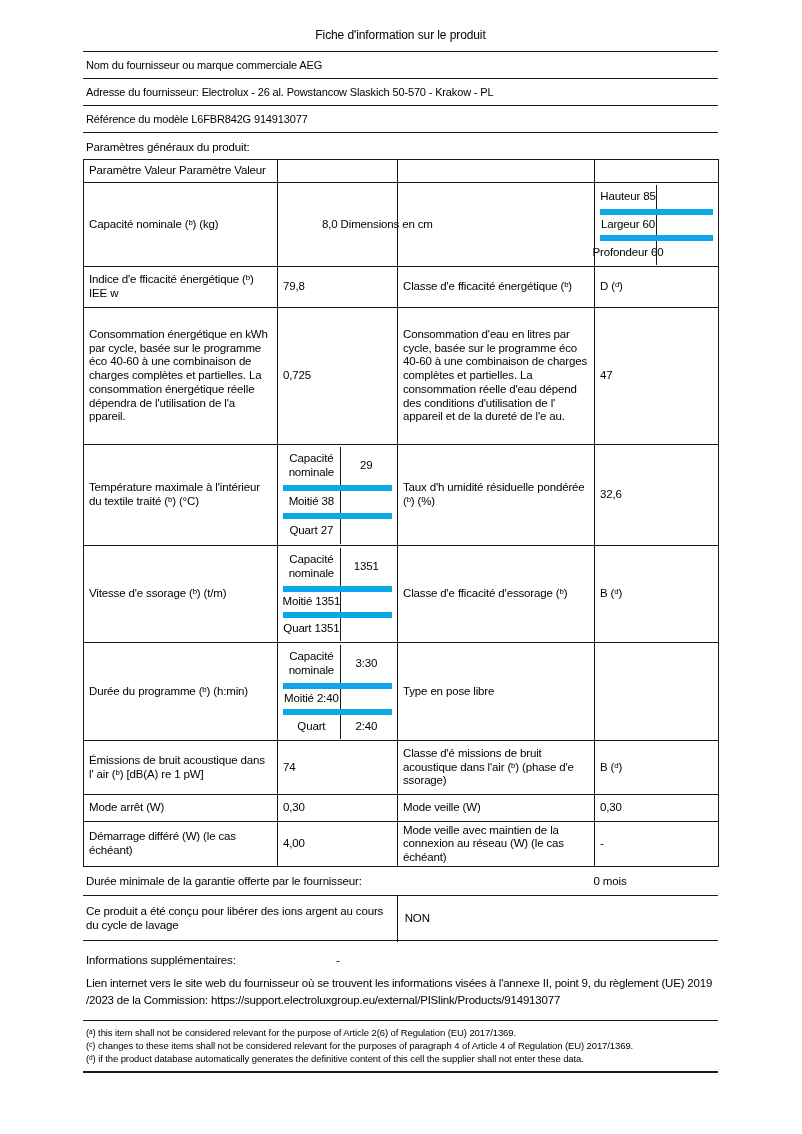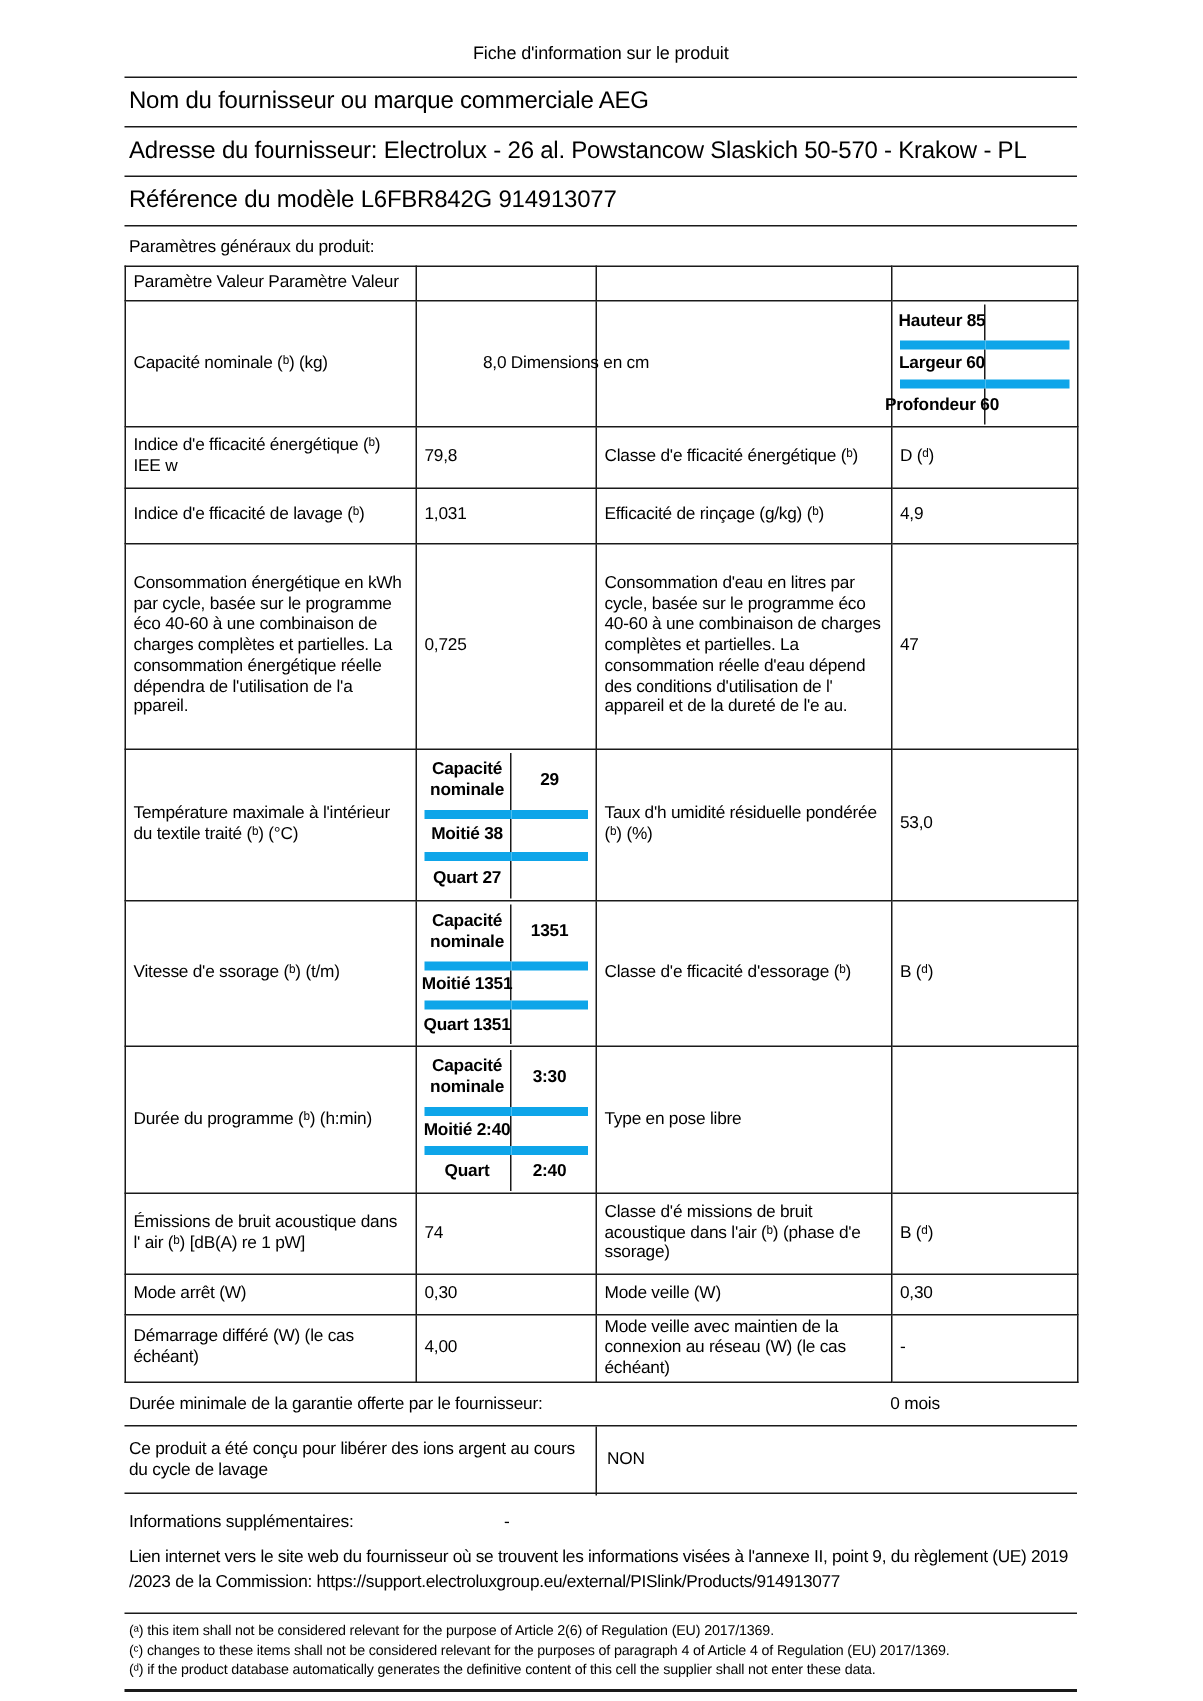--- a/index.html
+++ b/index.html
@@ -1,31 +1,31 @@
 <!DOCTYPE html>
 <html><head>
 <meta charset="utf-8">
 <style>
   html,body{margin:0;padding:0;background:#fff;}
   body{width:802px;height:1134px;font-family:"Liberation Sans","DejaVu Sans",sans-serif;color:#000;}
   .page{box-sizing:border-box;width:802px;height:1134px;padding:28px 84px 0 83px;background:#fff;overflow:hidden;}
   .doc-title{text-align:center;font-size:12px;letter-spacing:-0.1px;padding-bottom:9px;}
   .hr{border-top:1.2px solid #1a1a1a;height:0;}
   .hr2{border-top:2px solid #1a1a1a;height:0;}
-  .info-row{font-size:16px;letter-spacing:-0.15px;padding:7px 0 7px 3px;}
+  .info-row{font-size:11px;letter-spacing:-0.15px;padding:7px 0 7px 3px;}
   .heading-row{font-size:11.5px;letter-spacing:-0.15px;padding:8px 0 6px 3px;}
 
   table.main{width:635px;border-collapse:collapse;table-layout:fixed;font-size:11.5px;}
   table.main td{border:1px solid #1a1a1a;vertical-align:middle;padding:1.5px 5px;line-height:13.8px;letter-spacing:-0.15px;}
   td.val{text-align:left;padding:1.5px 2px;}
   td.nopad{padding:0;}
   td.tall{line-height:15.5px;padding:3px 5px;}
 
   table.sub{width:100%;border-collapse:collapse;table-layout:fixed;font-size:11.5px;}
-  table.sub td{border:none;vertical-align:middle;padding:1px 3px;line-height:13.2px;letter-spacing:-0.15px;font-weight:bold;}
+  table.sub td{border:none;vertical-align:middle;padding:1px 3px;line-height:13.2px;letter-spacing:-0.15px;}
   table.sub td.r{border-left:1px solid #1a1a1a;text-align:center;}
   table.sub tr.mid td, table.sub tr.last td{border-top:6px solid #0ea5e9;}
   table.sub td.c{text-align:center;}
   td.ovf{position:relative;}
   td.ovf > span{position:absolute;left:50%;top:50%;transform:translate(-50%,-50%);white-space:nowrap;}
   td.cap-val{position:relative;}
   td.cap-val > span{position:absolute;left:44px;top:50%;transform:translateY(-50%);white-space:nowrap;}
 
   .garantie{height:28px;border-bottom:1px solid #1a1a1a;position:relative;font-size:11.5px;letter-spacing:-0.15px;display:flex;align-items:center;}
   .garantie .g-label{padding-left:3px;}
@@ -113,26 +113,20 @@
       </td>
     </tr>
 
     <tr style="height:41px">
       <td>Indice d'e fficacité énergétique (ᵇ) IEE w</td>
       <td class="val">79,8</td>
       <td>Classe d'e fficacité énergétique (ᵇ)</td>
       <td class="val">D (ᵈ)</td>
     </tr>
 
-    <tr style="height:37px">
-      <td>Indice d'e fficacité de lavage (ᵇ)</td>
-      <td class="val">1,031</td>
-      <td>Efficacité de rinçage (g/kg) (ᵇ)</td>
-      <td class="val">4,9</td>
-    </tr>
 
     <tr style="height:137px">
       <td class="tall">Consommation énergétique en kWh par cycle, basée sur le programme éco 40-60 à une combinaison de charges complètes et partielles. La consommation énergétique réelle dépendra de l'utilisation de l'a ppareil.</td>
       <td class="val">0,725</td>
       <td class="tall">Consommation d'eau en litres par cycle, basée sur le programme éco 40-60 à une combinaison de charges complètes et partielles. La consommation réelle d'eau dépend des conditions d'utilisation de l' appareil et de la dureté de l'e au.</td>
       <td class="val">47</td>
     </tr>
 
     <tr>
       <td>Température maximale à l'intérieur du textile traité (ᵇ) (°C)</td>
@@ -156,21 +150,21 @@
           <tr class="last" style="height:28px">
                   <td class="c ovf">
                     <span>Quart 27</span>
                   </td>
                   <td class="r"></td>
                 </tr>
         </tbody>
             </table>
       </td>
       <td>Taux d'h umidité résiduelle pondérée (ᵇ) (%)</td>
-      <td class="val">53,0</td>
+      <td class="val">32,6</td>
     </tr>
 
     <tr>
       <td>Vitesse d'e ssorage (ᵇ) (t/m)</td>
       <td class="nopad">
         <table class="sub">
           <colgroup>
                 <col style="width:52.5%">
                 <col style="width:47.5%">
               </colgroup>

